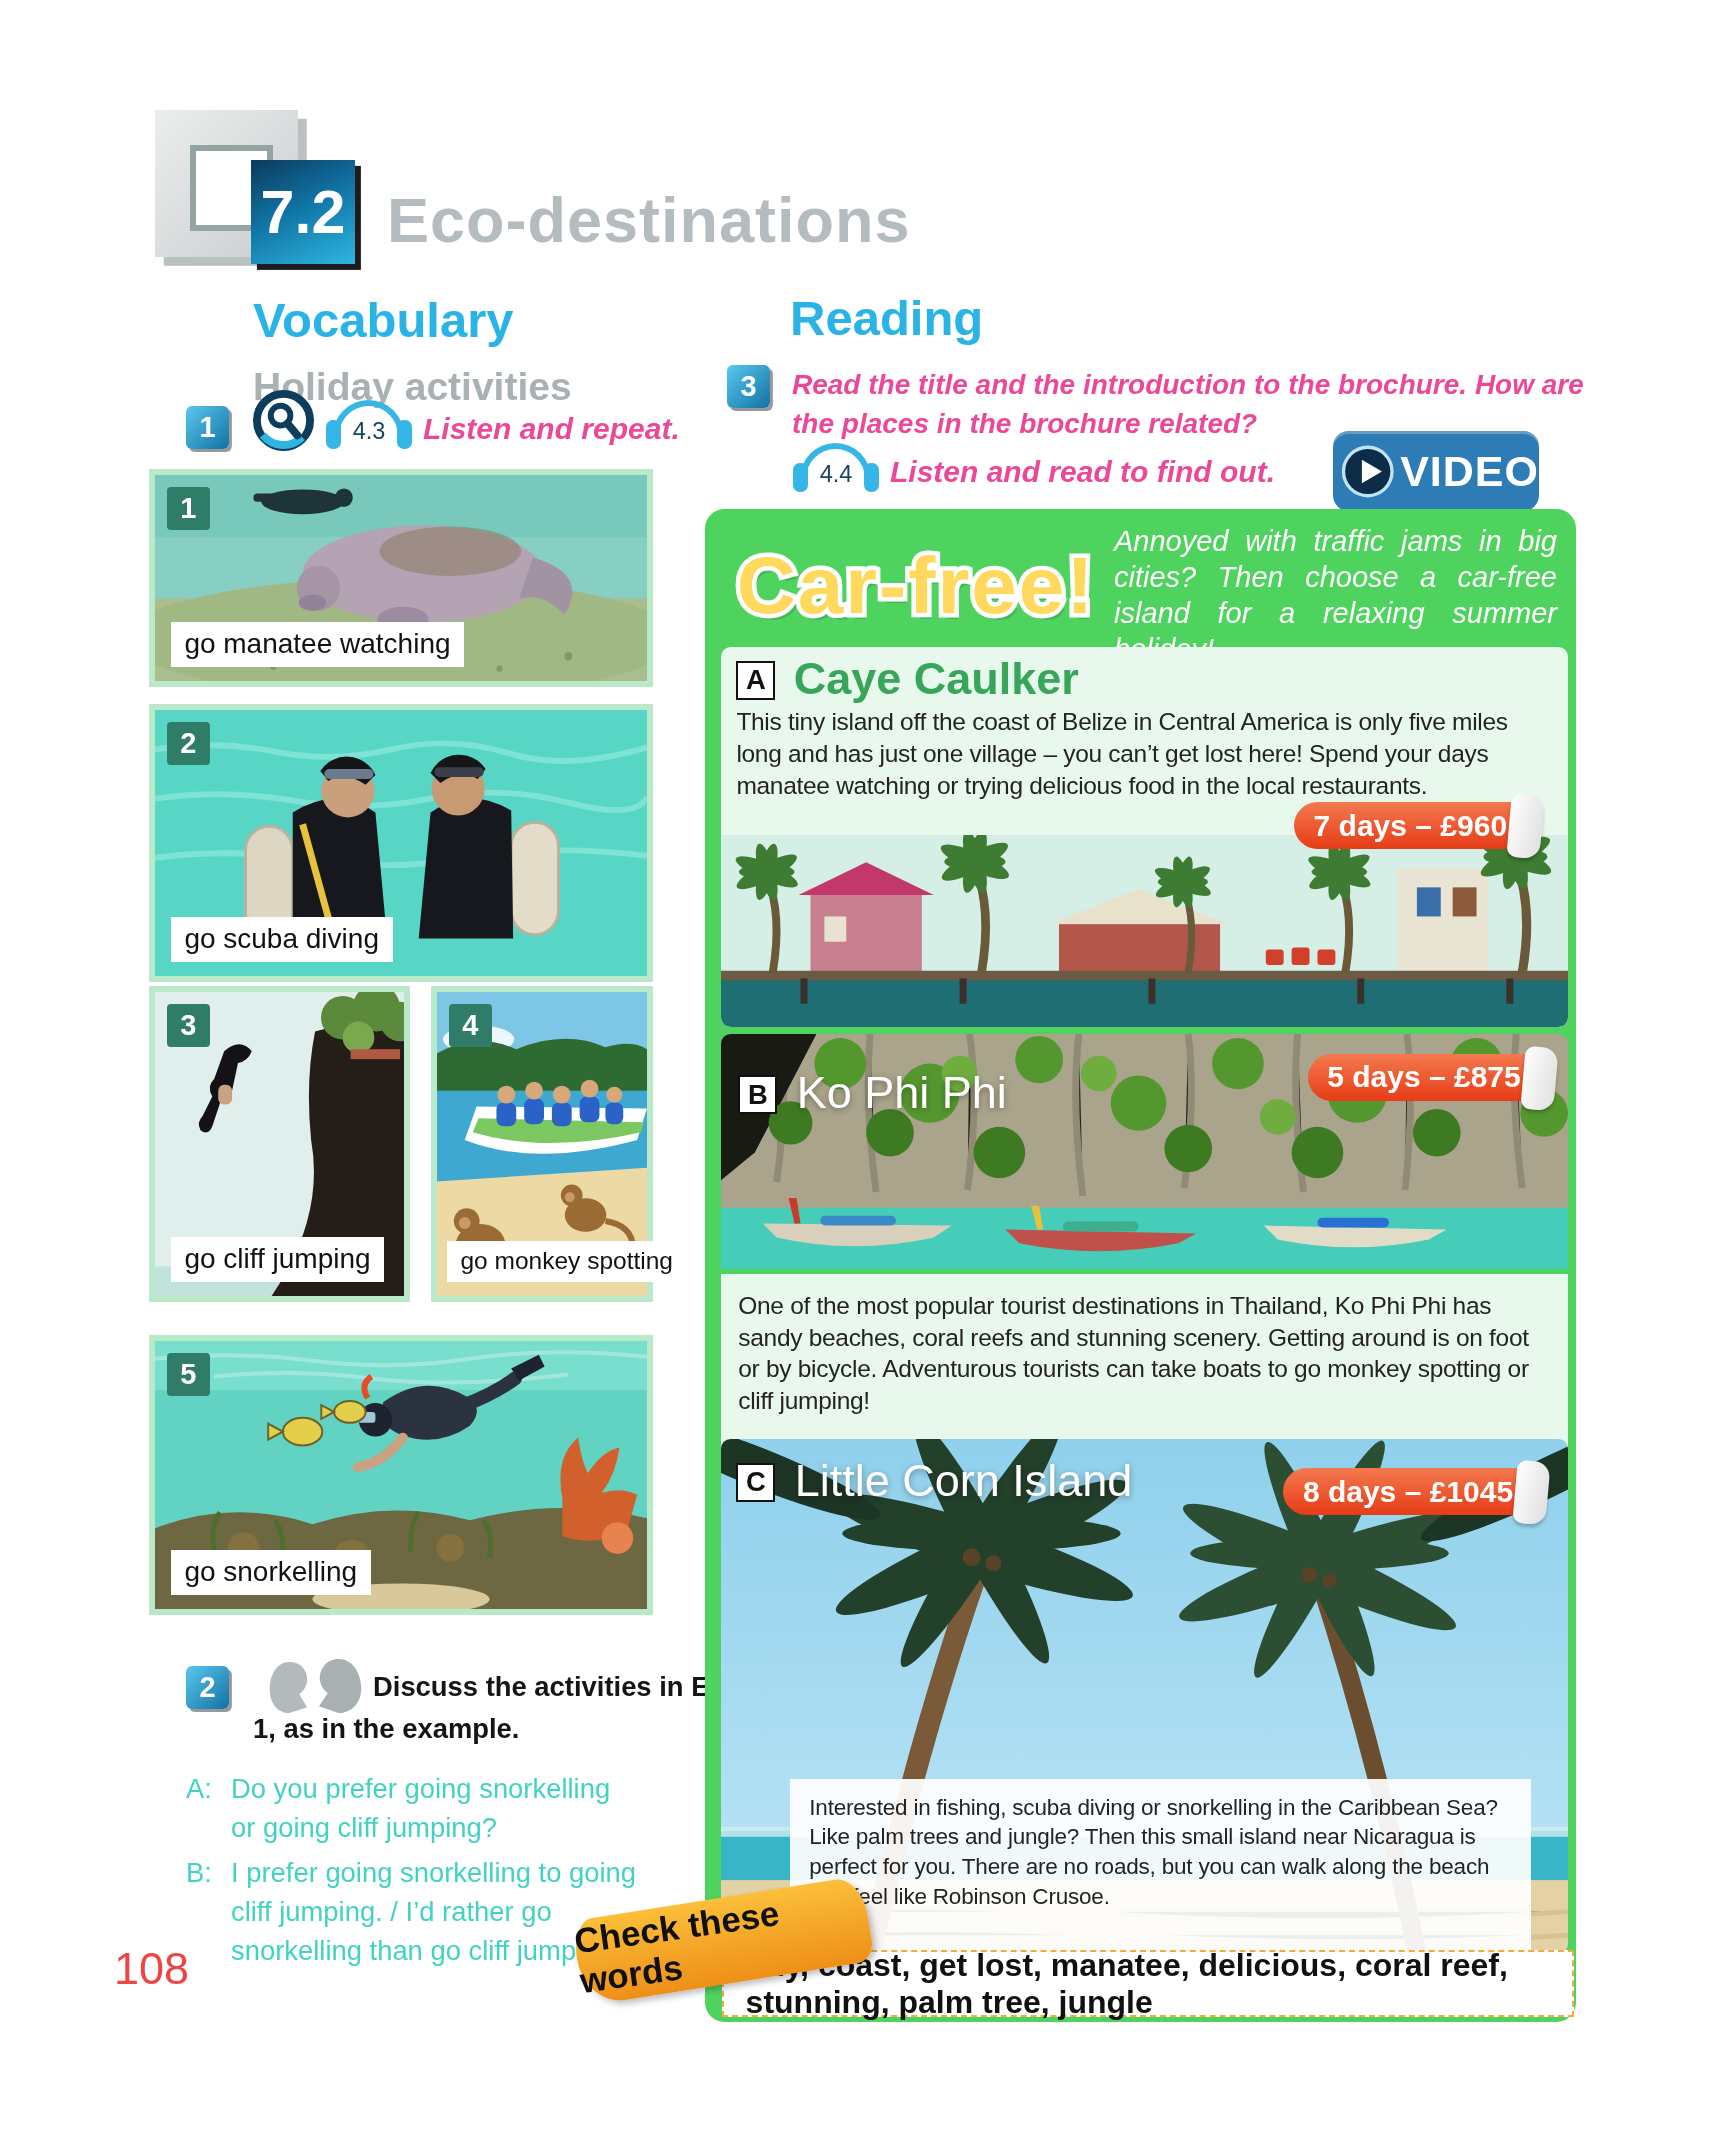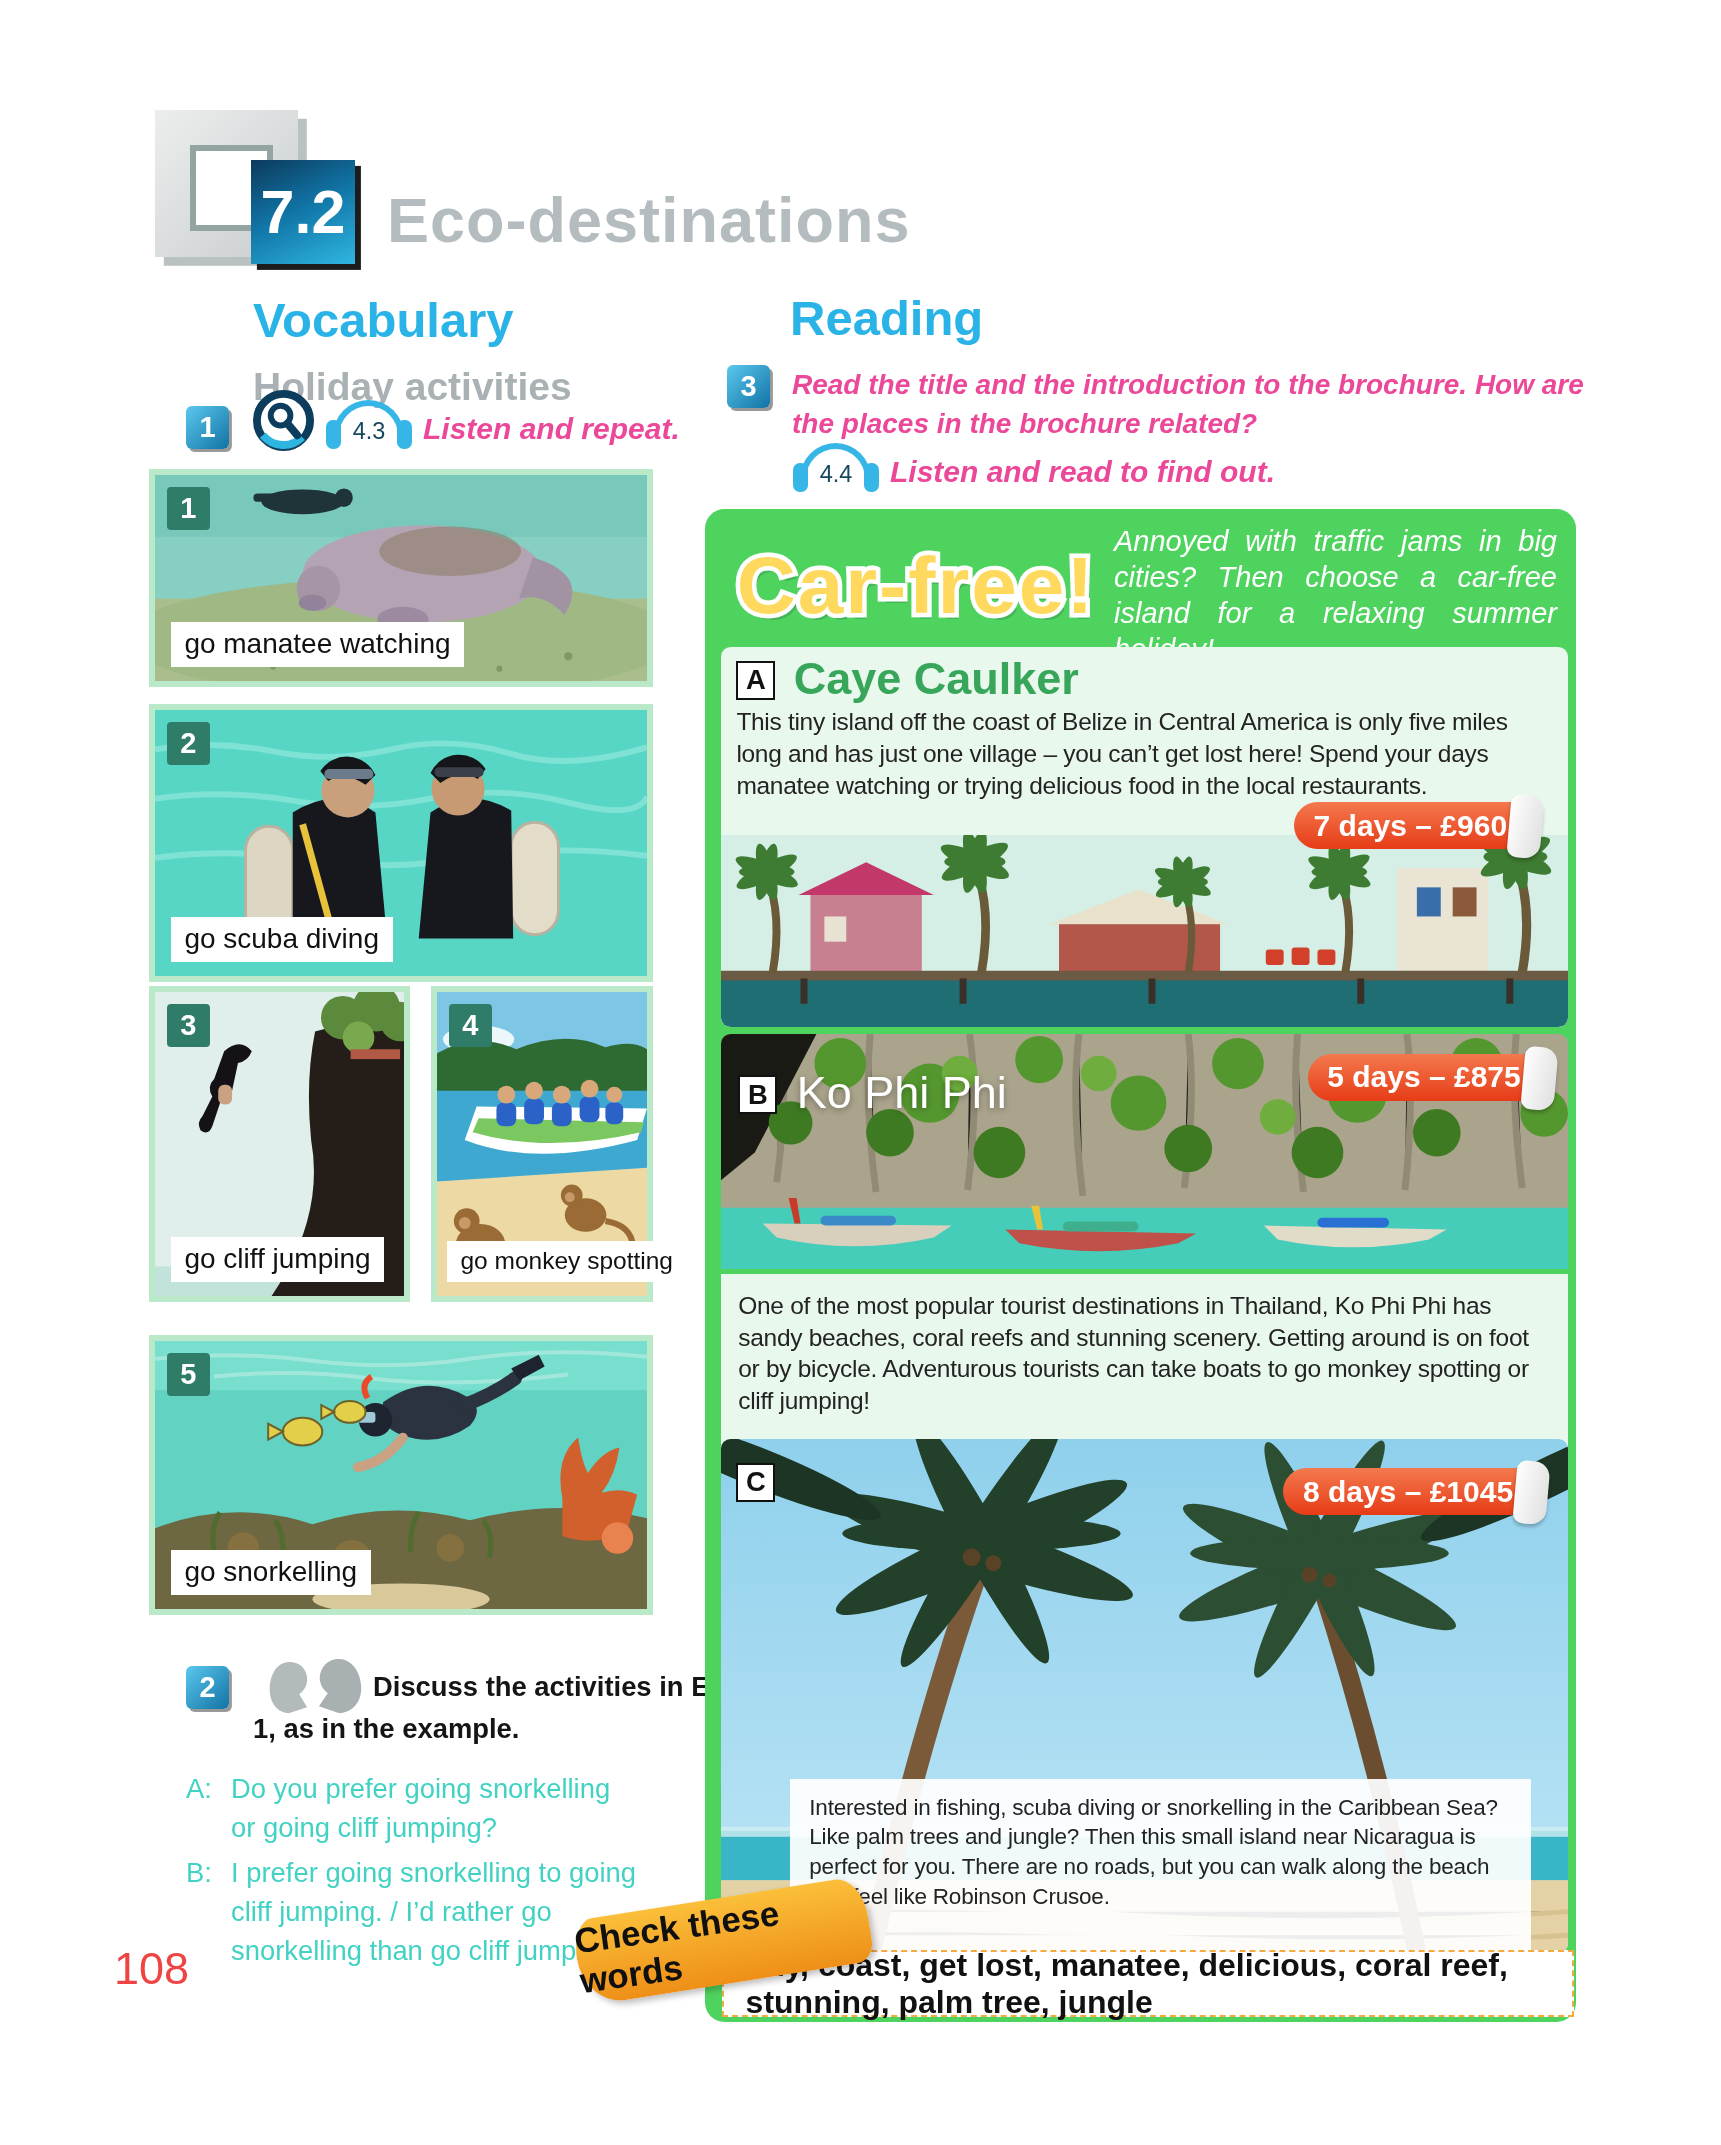--- a/index.html
+++ b/index.html
@@ -330,20 +330,28 @@
   <div class="numbox" style="left:727px;top:365px;">3</div>
   <div class="ex-text" style="left:792px;top:365px;width:823px;font-size:28px;">Read the title and the introduction to the brochure. How are the places in the brochure related?</div>
   <span class="phones" style="left:790px;top:443px;">
     <span class="band"></span>
     <span class="pad pl"></span>
     <span class="pad pr"></span>
     <span class="track">4.4</span>
   </span>
   <div class="ex-text" style="left:890px;top:451px;">Listen and read to find out.</div>
 
+  <div class="video-btn">
+    <svg width="61" height="61" viewBox="0 0 64 64">
+      <circle cx="32" cy="32" r="29" fill="#0c2c48"></circle>
+      <circle cx="32" cy="32" r="29" fill="none" stroke="#bfe3f2" stroke-width="4"></circle>
+      <path d="M25 18 L49 32 L25 46 Z" fill="#ffffff"></path>
+    </svg>
+    <span class="video-label">VIDEO</span>
+  </div>
 
   <div class="panel">
 
     <svg style="position:absolute;left:21.6px;top:19.6px;" width="392" height="118" viewBox="0 0 400 120">
       <text x="14" y="92" font-family="Liberation Sans, sans-serif" font-size="82" font-weight="bold" letter-spacing="2" textLength="366" lengthAdjust="spacingAndGlyphs" fill="rgba(60,150,85,0.5)">Car-free!</text>
       <text x="10" y="86" font-family="Liberation Sans, sans-serif" font-size="82" font-weight="bold" letter-spacing="2" textLength="366" lengthAdjust="spacingAndGlyphs" fill="#ffd95e" stroke="#ffffff" stroke-width="9" paint-order="stroke">Car-free!</text>
     </svg>
     <div class="brochure-intro">Annoyed with traffic jams in big cities? Then choose a car-free island for a relaxing summer holiday!</div>
 
     <div class="cardA">
@@ -492,20 +500,21 @@
           <ellipse cx="830" cy="40" rx="140" ry="20" transform="rotate(-26 830 40)"></ellipse>
         </g>
         <g fill="#5a4226">
             <circle cx="252" cy="120" r="9"></circle>
             <circle cx="274" cy="126" r="8"></circle>
             <circle cx="592" cy="138" r="8"></circle>
             <circle cx="612" cy="144" r="7"></circle>
           </g>
       </svg>
       <div class="letterbox" style="left:15.7px;top:23.5px;">C</div>
+      <div class="dest-name-white" style="left:74px;top:15.7px;">Little Corn Island</div>
       <div class="tag" style="right:35px;top:29px;">8 days – £1045</div>
       <div class="cboxC">
         <span>Interested in fishing, scuba diving or snorkelling in the Caribbean Sea? Like palm trees and jungle? Then this small island near Nicaragua is perfect for you. There are no roads, but you can walk along the beach and feel like Robinson Crusoe.</span>
       </div>
     </div>
   </div>
 
   <div class="check-banner">
     <span>Check these words</span>
   </div>

